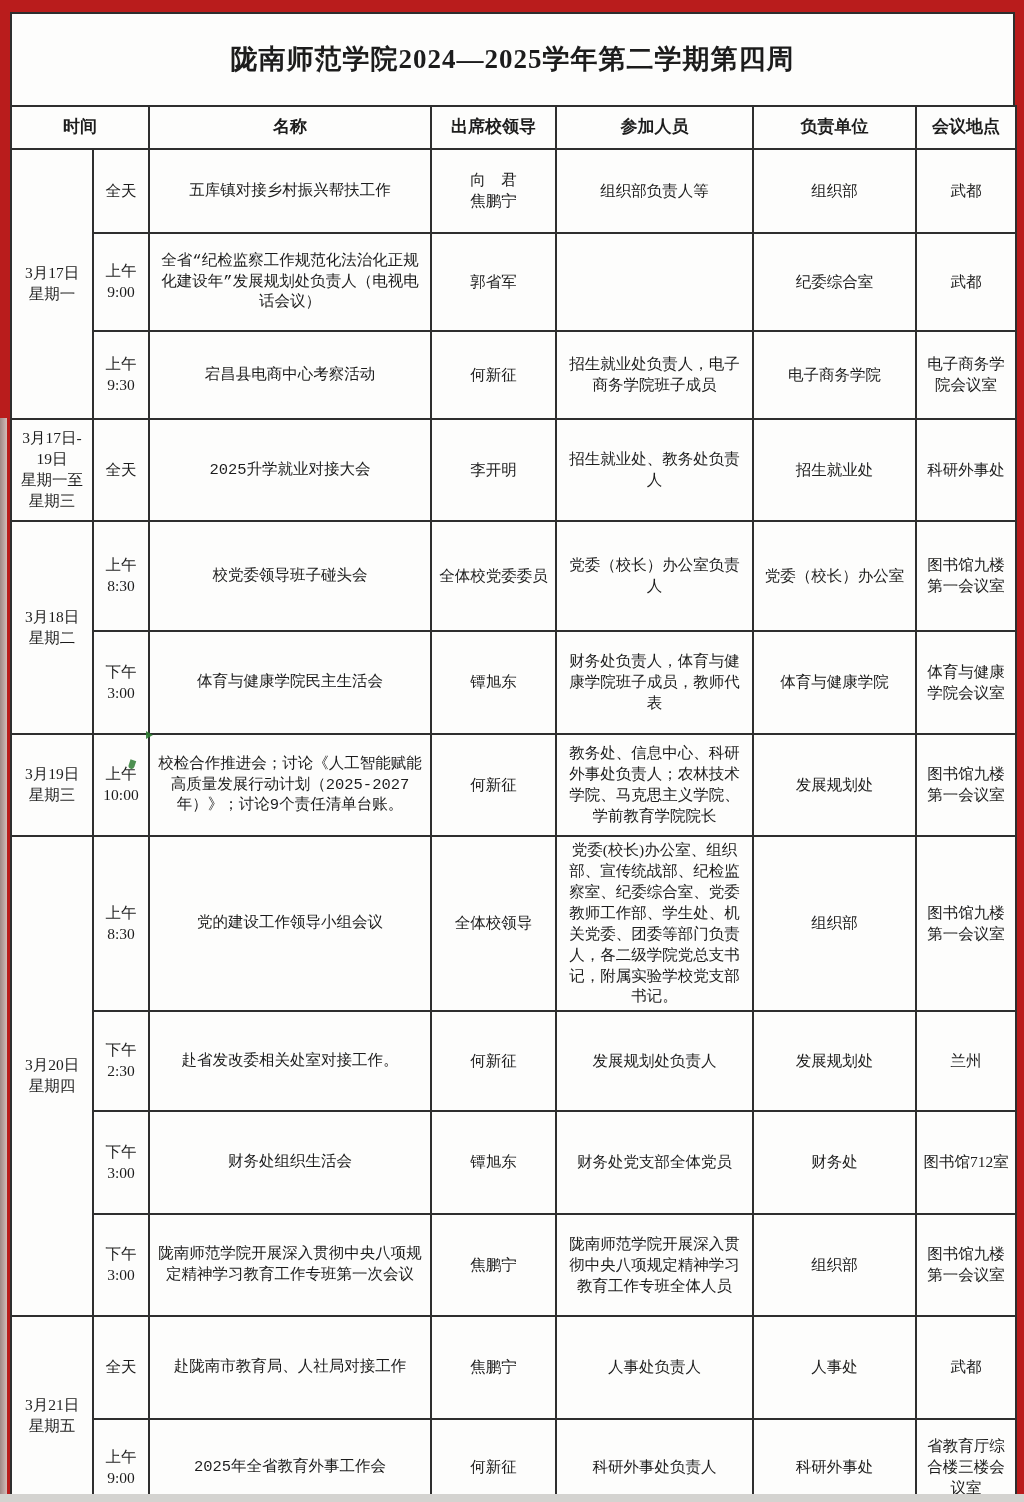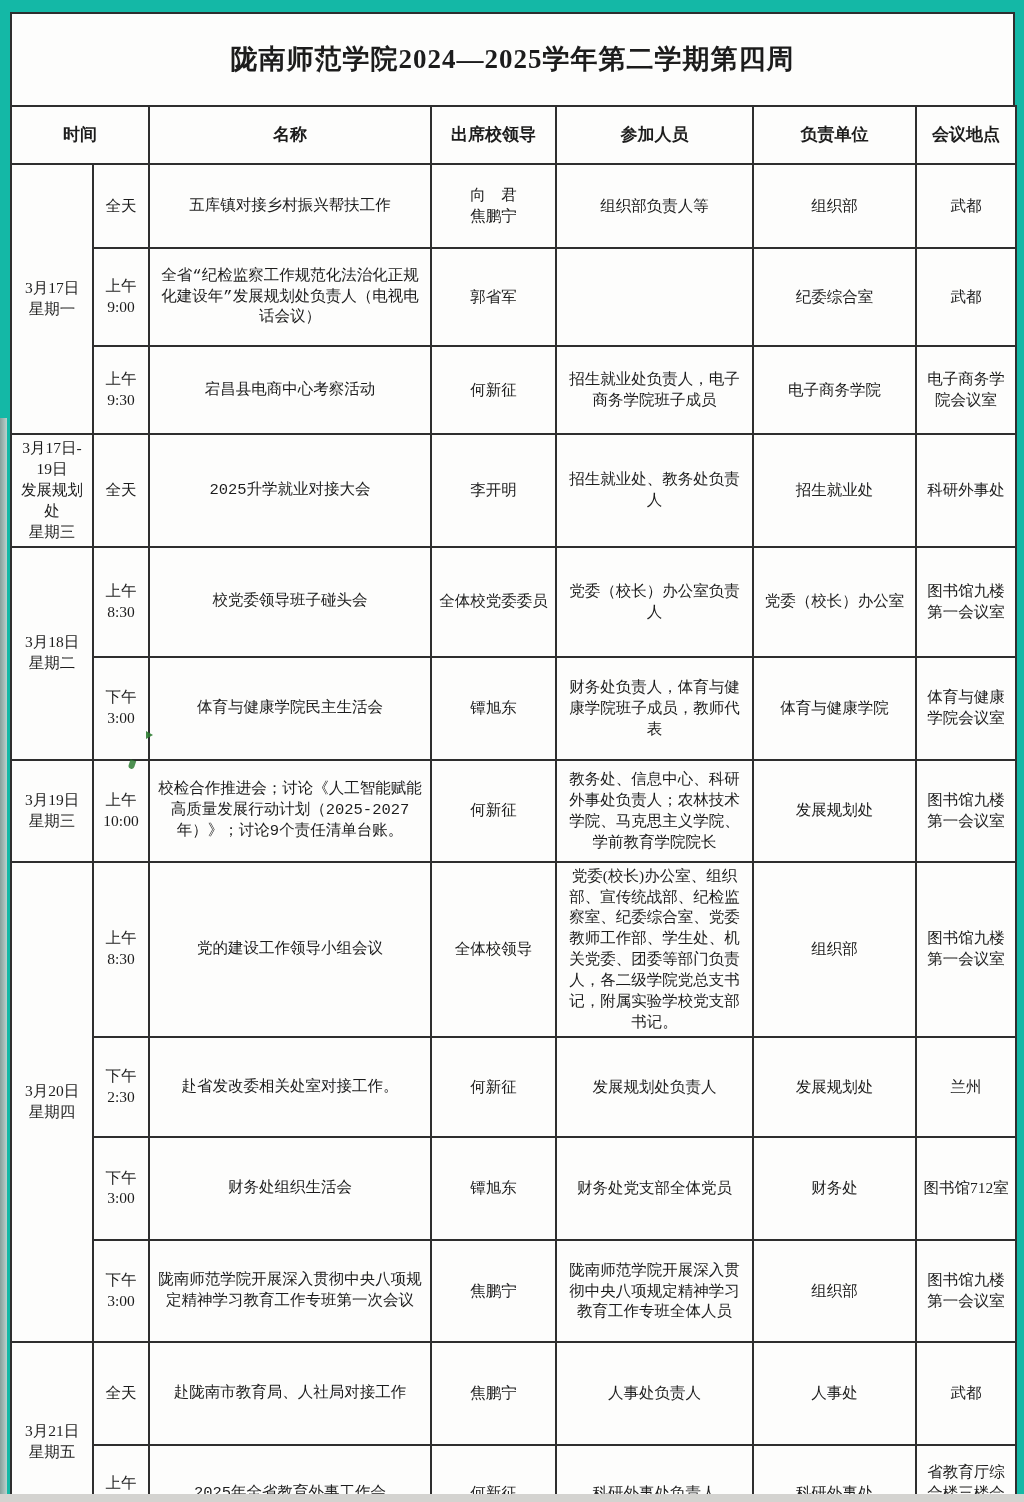--- a/index.html
+++ b/index.html
@@ -6,21 +6,21 @@
     margin: 0;
     padding: 0;
     background: #efeeec;
     font-family: "Liberation Serif", "DejaVu Serif", serif;
     color: #1c1c1c;
   }
   .canvas {
     position: relative;
     width: 1024px;
     height: 1502px;
-    background: #14b8a6;
+    background: #b91c1c;
     overflow: hidden;
   }
   .sheet {
     position: absolute;
     left: 10px;
     top: 12px;
     width: 1005px;
     background: #fdfdfc;
   }
   .title-box {
@@ -54,21 +54,21 @@
     vertical-align: middle;
     padding: 3px 6px;
     font-size: 15.5px;
     line-height: 1.35;
     white-space: pre-line;
     overflow: hidden;
   }
   table.sched th {
     font-size: 17px;
     font-weight: bold;
-    height: 58px;
+    height: 43px;
     padding: 2px 4px;
   }
   td.c-name { padding: 3px 9px; font-family: Liberation Mono, monospace; }
   td.c-part { padding: 3px 5px; border-radius: 11px; }
   tr.h84  { height: 84px; }
   tr.h98  { height: 98px; }
   tr.h88  { height: 88px; }
   tr.h102 { height: 102px; }
   tr.h110 { height: 110px; }
   tr.h103 { height: 103px; }
@@ -172,21 +172,21 @@
 9:30</td>
           <td class="c-name">宕昌县电商中心考察活动</td>
           <td>何新征</td>
           <td class="c-part">招生就业处负责人，电子商务学院班子成员</td>
           <td>电子商务学院</td>
           <td>电子商务学院会议室</td>
         </tr>
         <tr class="h102">
           <td>3月17日-
 19日
-发展规划处
+星期一至
 星期三</td>
           <td>全天</td>
           <td class="c-name">2025升学就业对接大会</td>
           <td>李开明</td>
           <td class="c-part">招生就业处、教务处负责人</td>
           <td>招生就业处</td>
           <td>科研外事处</td>
         </tr>
         <tr class="h110">
           <td rowspan="2">3月18日

